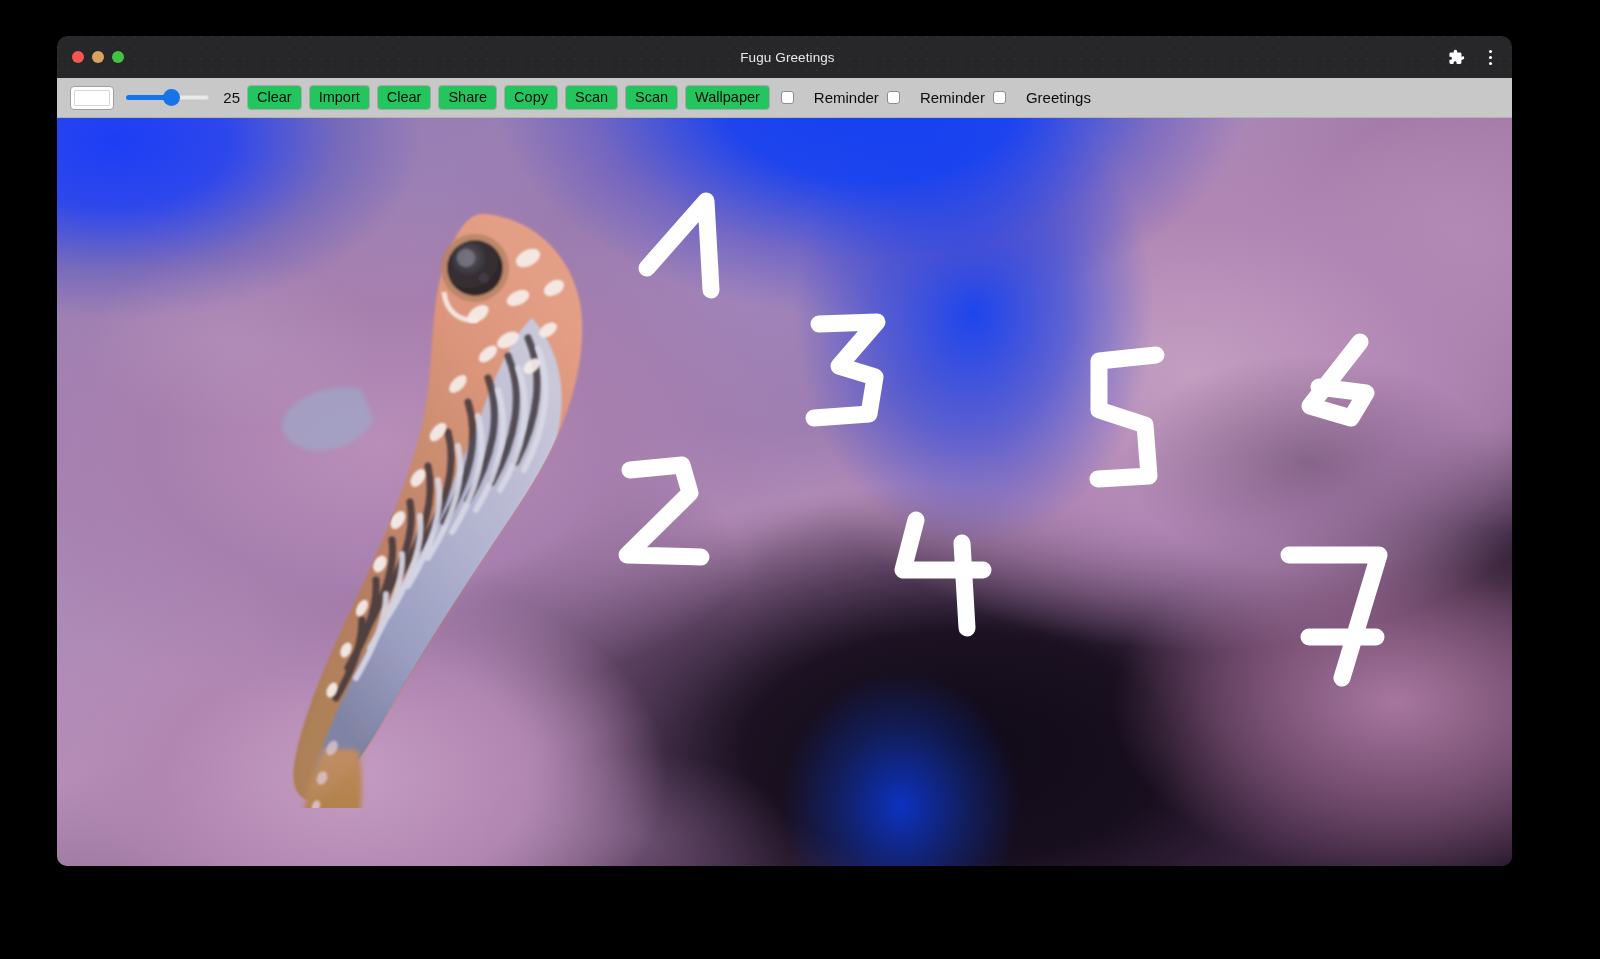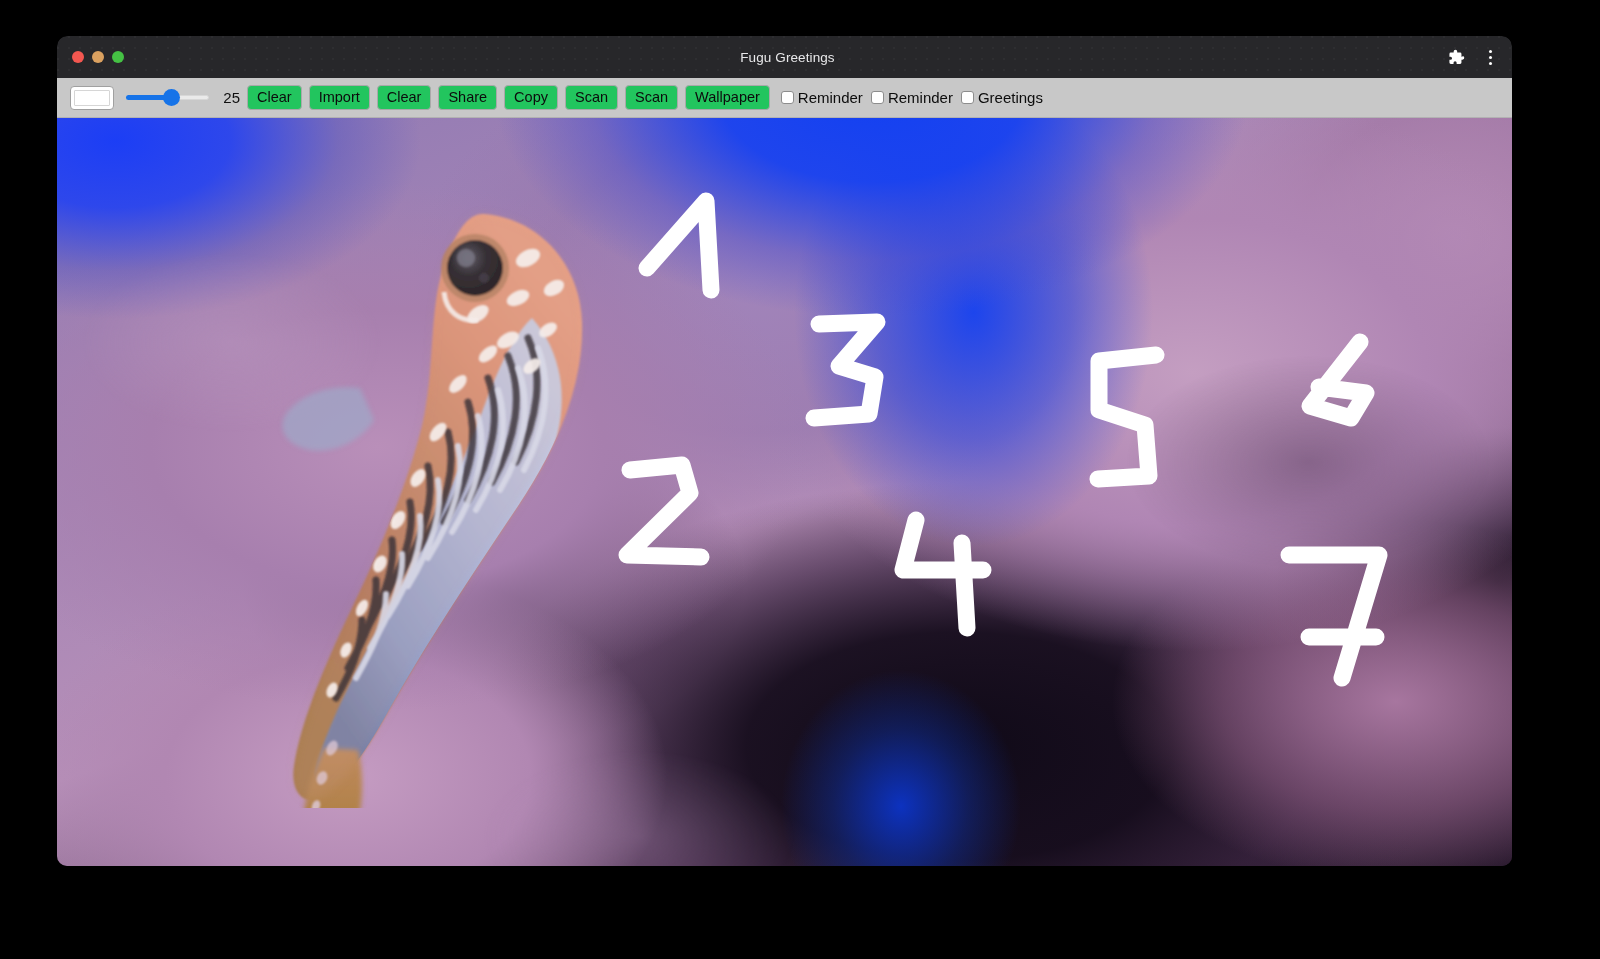--- a/index.html
+++ b/index.html
@@ -164,20 +164,21 @@
     margin-right: 7px;
     cursor: default;
     white-space: nowrap;
   }
 
   .cb-group {
     display: flex;
     align-items: center;
     margin-right: 4px;
     margin-left: 4px;
+    gap: 16px;
   }
   .cb-box {
     width: 13px; height: 13px;
     background: #ffffff;
     border: 1px solid #8d8d8d;
     border-radius: 3px;
     display: block;
     margin-right: 4px;
     flex: none;
   }

